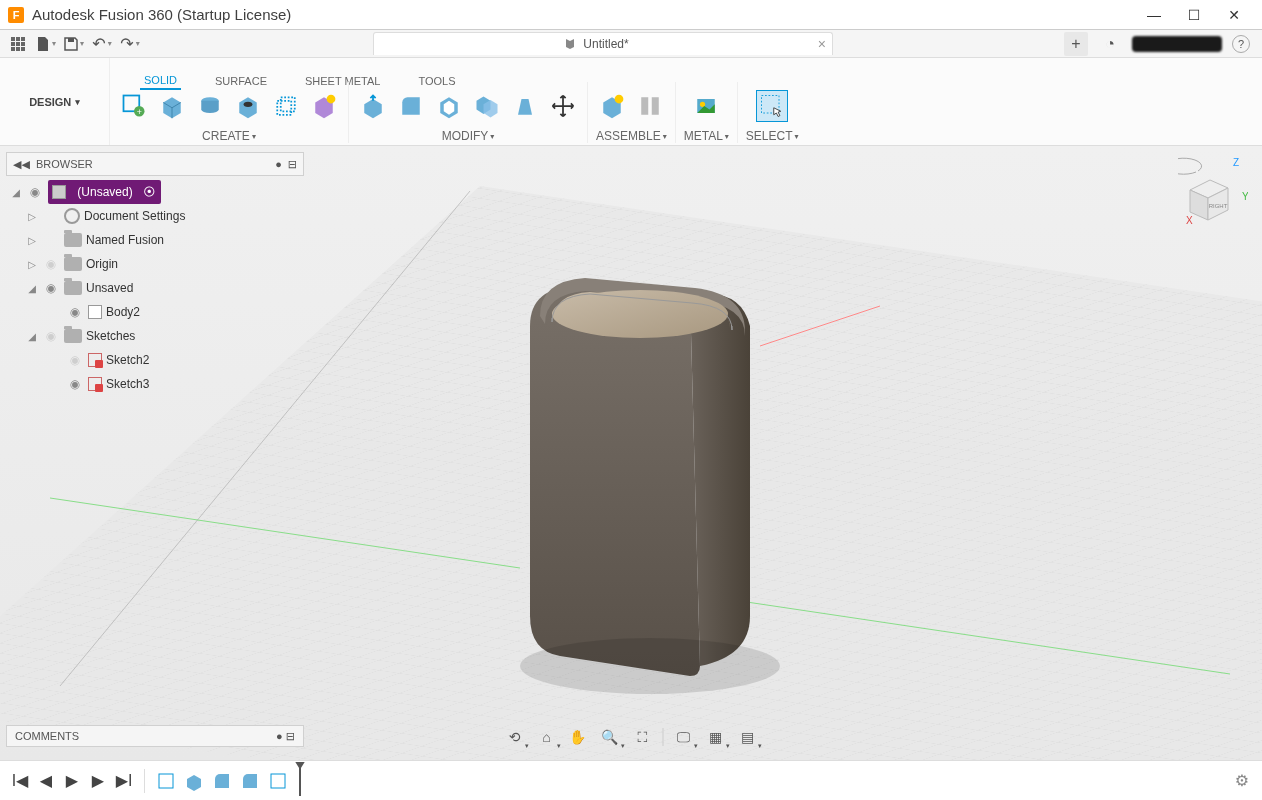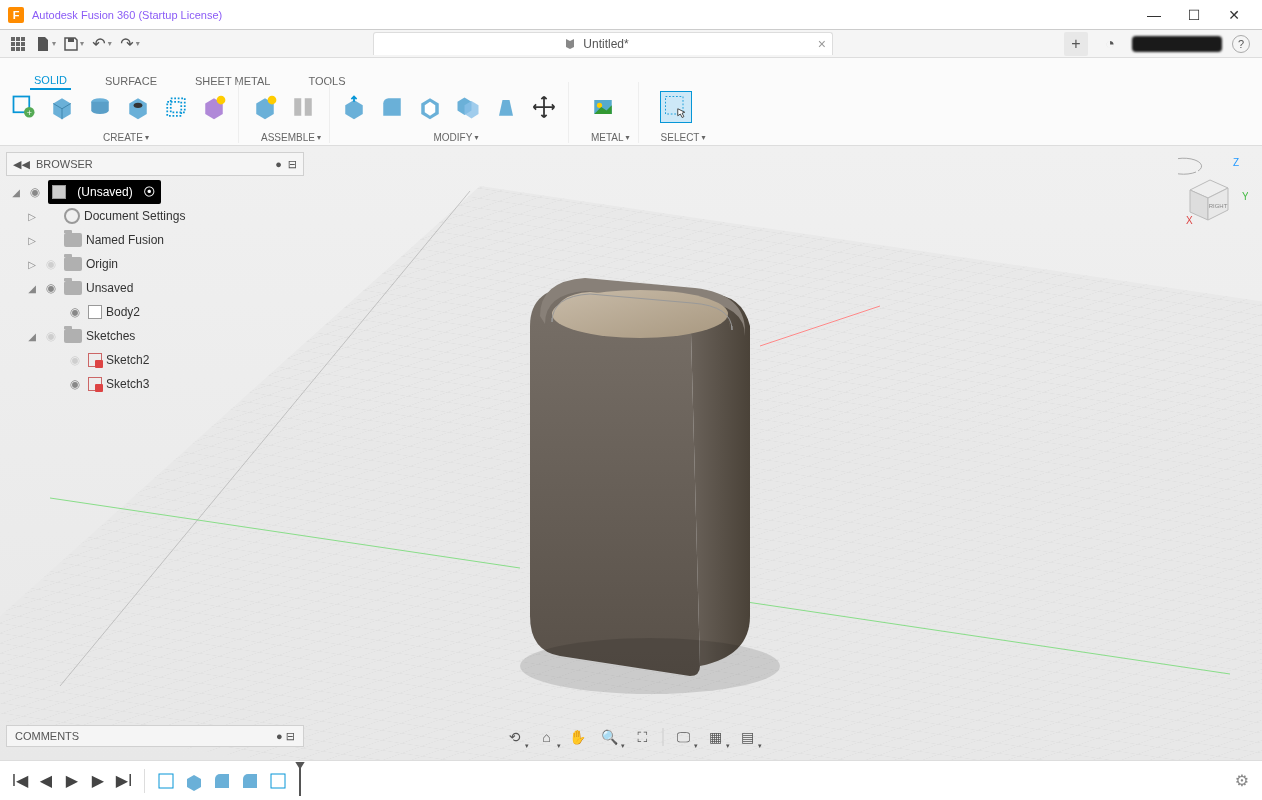--- a/index.html
+++ b/index.html
@@ -1,21 +1,21 @@
 <!DOCTYPE html>
 <html><head>
 <meta charset="utf-8">
 <style>
   * { box-sizing: border-box; margin: 0; padding: 0; font-family: -apple-system, BlinkMacSystemFont, "Segoe UI", Arial, sans-serif; }
   body { background: #fff; width: 1262px; height: 800px; overflow: hidden; position: relative; }
 
   
   .title-bar { height: 30px; border-bottom: 1px solid #ccc; display: flex; align-items: center; padding: 0 8px; background: #fff; }
   .app-icon { width: 16px; height: 16px; background: #ff8c00; border-radius: 2px; display: flex; align-items: center; justify-content: center; color: #fff; font-weight: bold; font-size: 11px; margin-right: 8px; }
-  .title-text { flex: 1; font-size: 11px; color: #8b5cf6; }
+  .title-text { flex: 1; font-size: 15px; color: #404040; }
   .win-controls { display: flex; gap: 0; }
   .win-btn { width: 40px; height: 30px; display: flex; align-items: center; justify-content: center; font-size: 14px; color: #333; cursor: pointer; }
 
   
   .qat { height: 28px; background: #f5f5f5; border-bottom: 1px solid #ddd; display: flex; align-items: center; padding: 0 6px; position: relative; }
   .qat-left { display: flex; align-items: center; gap: 4px; }
   .qat-btn { width: 24px; height: 24px; display: flex; align-items: center; justify-content: center; color: #555; cursor: pointer; }
   .qat-btn.with-arrow::after { content: "▾"; font-size: 8px; margin-left: 2px; color: #888; }
   .qat-center { flex: 1; display: flex; align-items: center; justify-content: center; position: relative; }
   .doc-tab { background: #fff; border: 1px solid #ddd; border-bottom: none; padding: 4px 24px 4px 10px; font-size: 12px; color: #555; display: flex; align-items: center; gap: 6px; position: relative; border-radius: 3px 3px 0 0; min-width:460px; justify-content:center;}
@@ -29,34 +29,34 @@
   .workspace-btn::after { content: "▾"; font-size: 9px; margin-left: 4px; }
   .ribbon-body { flex: 1; display: flex; flex-direction: column; }
   .ribbon-tabs { height: 22px; display: flex; align-items: center; gap: 30px; padding-left: 30px; font-size: 11px; }
   .ribbon-tab { color: #666; cursor: pointer; padding: 2px 4px; margin-top: 24px; }
   .ribbon-tab.active { color: #0696d7; border-bottom: 2px solid #0696d7; }
   .ribbon-groups { flex: 1; display: flex; align-items: stretch; padding: 2px 0; }
   .rgroup { display: flex; flex-direction: column; align-items: center; padding: 0 8px; border-right: 1px solid #eee; justify-content: space-between; }
   .rgroup-icons { display: flex; align-items: center; gap: 6px; flex: 1; }
   .ricon { width: 32px; height: 32px; display: flex; align-items: center; justify-content: center; cursor: pointer; }
   .ricon svg { width: 28px; height: 28px; }
-  .rgroup-label { font-size: 10px; color: #666; display: flex; align-items: center; gap: 2px; margin-left: 14px; }
+  .rgroup-label { font-size: 12px; color: #666; display: flex; align-items: center; gap: 2px; }
   .rgroup-label.with-arrow::after { content: "▾"; font-size: 8px; }
 
   
   .main { position: absolute; top: 146px; bottom: 40px; left: 0; right: 0; background: linear-gradient(#f0f0f0, #e8e8e8); overflow: hidden; }
   .viewport-svg { width: 100%; height: 100%; }
 
   
   .browser-panel { position: absolute; top: 152px; left: 6px; width: 298px; background: rgba(255,255,255,0.0); }
   .panel-hdr { height: 24px; background: #f5f5f5; border: 1px solid #d0d0d0; display: flex; align-items: center; padding: 0 6px; font-size: 11px; color: #555; gap: 6px; }
   .panel-hdr .spacer { flex: 1; }
   .tree { padding: 4px 0; font-size: 12px; color: #333; }
   .tree-row { display: flex; align-items: center; height: 24px; gap: 4px; padding-left: 4px; }
-  .tree-row.sel { background: #000000; color: #fff; border-radius: 2px; padding-right:6px; width:fit-content;}
+  .tree-row.sel { background: #701a75; color: #fff; border-radius: 2px; padding-right:6px; width:fit-content;}
   .tw { width: 12px; text-align: center; color: #888; font-size: 10px; cursor: pointer; }
   .eye { width: 18px; color: #888; font-size: 12px; text-align:center; }
   .folder-ic { width: 18px; height: 14px; background: #b0b0b0; border-radius: 2px; position: relative; }
   .folder-ic::before { content: ""; position: absolute; top: -3px; left: 0; width: 8px; height: 3px; background: #b0b0b0; border-radius: 1px 1px 0 0; }
   .gear-ic { width: 16px; height: 16px; border: 2px solid #999; border-radius: 50%; position: relative; }
   .box-ic { width: 14px; height: 14px; border: 1px solid #999; background: #fff; }
   .sketch-ic { width: 14px; height: 14px; border: 1px solid #c66; position: relative; }
   .sketch-ic::after { content: ""; position: absolute; right: -2px; bottom: -2px; width: 8px; height: 8px; background: #d44; border-radius: 1px; }
   .indent1 { padding-left: 20px; }
   .indent2 { padding-left: 44px; }
@@ -135,20 +135,23 @@
   </div>
   <div class="qat-right">
     <div class="qat-btn" style="background:#e8e8e8;border-radius:2px;">+</div>
     <div class="qat-btn">◔</div>
     <div class="user-smudge"></div>
     <div class="qat-btn" style="border:1px solid #aaa;border-radius:50%;width:18px;height:18px;font-size:11px;">?</div>
   </div>
 </div>
 
 <div class="ribbon">
+  <div class="workspace-btn">
+    <span>DESIGN</span>
+  </div>
   <div class="ribbon-body">
     <div class="ribbon-tabs">
       <div class="ribbon-tab active">SOLID</div>
       <div class="ribbon-tab">SURFACE</div>
       <div class="ribbon-tab">SHEET METAL</div>
       <div class="ribbon-tab">TOOLS</div>
     </div>
     <div class="ribbon-groups">
 
       <div class="rgroup">
@@ -191,71 +194,71 @@
               </svg>
             </div>
         </div>
         <div class="rgroup-label with-arrow">CREATE</div>
       </div>
 
       <div class="rgroup">
         <div class="rgroup-icons">
           <div class="ricon">
               <svg viewBox="0 0 32 32">
+                <path d="M6 14l10-6 10 6v10l-10 6-10-6z" fill="#6ab0d8"></path>
+                <path d="M16 4v6M13 7l3-3 3 3" stroke="#0696d7" fill="none" stroke-width="2"></path>
+              </svg>
+            </div>
+          <div class="ricon">
+              <svg viewBox="0 0 32 32">
+                <path d="M6 26V12a6 6 0 0 1 6-6h14v20z" fill="#6ab0d8"></path>
+              </svg>
+            </div>
+          <div class="ricon">
+              <svg viewBox="0 0 32 32">
+                <path d="M6 12l10-6 10 6v12l-10 6-10-6z" fill="#6ab0d8"></path>
+                <path d="M10 14l6-4 6 4v8l-6 4-6-4z" fill="#fff"></path>
+              </svg>
+            </div>
+          <div class="ricon">
+              <svg viewBox="0 0 32 32">
+                <path d="M4 10l8-5 8 5v10l-8 5-8-5z" fill="#6ab0d8"></path>
+                <path d="M12 14l8-5 8 5v10l-8 5-8-5z" fill="#8ac0e8" opacity="0.8"></path>
+              </svg>
+            </div>
+          <div class="ricon">
+              <svg viewBox="0 0 32 32">
+                <path d="M8 26l4-18h8l4 18z" fill="#6ab0d8"></path>
+              </svg>
+            </div>
+          <div class="ricon">
+              <svg viewBox="0 0 32 32">
+                <path d="M16 4v24M4 16h24M16 4l-3 3M16 4l3 3M16 28l-3-3M16 28l3-3M4 16l3-3M4 16l3 3M28 16l-3-3M28 16l-3 3" stroke="#333" stroke-width="2" fill="none"></path>
+              </svg>
+            </div>
+        </div>
+        <div class="rgroup-label with-arrow">MODIFY</div>
+      </div>
+
+      <div class="rgroup">
+        <div class="rgroup-icons">
+          <div class="ricon">
+              <svg viewBox="0 0 32 32">
                 <path d="M6 12l10-6 10 6v12l-10 6-10-6z" fill="#6ab0d8"></path>
                 <circle cx="24" cy="8" r="5" fill="#fc0"></circle>
               </svg>
             </div>
           <div class="ricon">
               <svg viewBox="0 0 32 32">
                 <rect x="6" y="6" width="8" height="20" fill="#bbb"></rect>
                 <rect x="18" y="6" width="8" height="20" fill="#bbb"></rect>
               </svg>
             </div>
         </div>
         <div class="rgroup-label with-arrow">ASSEMBLE</div>
-      </div>
-
-      <div class="rgroup">
-        <div class="rgroup-icons">
-          <div class="ricon">
-              <svg viewBox="0 0 32 32">
-                <path d="M6 14l10-6 10 6v10l-10 6-10-6z" fill="#6ab0d8"></path>
-                <path d="M16 4v6M13 7l3-3 3 3" stroke="#0696d7" fill="none" stroke-width="2"></path>
-              </svg>
-            </div>
-          <div class="ricon">
-              <svg viewBox="0 0 32 32">
-                <path d="M6 26V12a6 6 0 0 1 6-6h14v20z" fill="#6ab0d8"></path>
-              </svg>
-            </div>
-          <div class="ricon">
-              <svg viewBox="0 0 32 32">
-                <path d="M6 12l10-6 10 6v12l-10 6-10-6z" fill="#6ab0d8"></path>
-                <path d="M10 14l6-4 6 4v8l-6 4-6-4z" fill="#fff"></path>
-              </svg>
-            </div>
-          <div class="ricon">
-              <svg viewBox="0 0 32 32">
-                <path d="M4 10l8-5 8 5v10l-8 5-8-5z" fill="#6ab0d8"></path>
-                <path d="M12 14l8-5 8 5v10l-8 5-8-5z" fill="#8ac0e8" opacity="0.8"></path>
-              </svg>
-            </div>
-          <div class="ricon">
-              <svg viewBox="0 0 32 32">
-                <path d="M8 26l4-18h8l4 18z" fill="#6ab0d8"></path>
-              </svg>
-            </div>
-          <div class="ricon">
-              <svg viewBox="0 0 32 32">
-                <path d="M16 4v24M4 16h24M16 4l-3 3M16 4l3 3M16 28l-3-3M16 28l3-3M4 16l3-3M4 16l3 3M28 16l-3-3M28 16l-3 3" stroke="#333" stroke-width="2" fill="none"></path>
-              </svg>
-            </div>
-        </div>
-        <div class="rgroup-label with-arrow">MODIFY</div>
       </div>
 
 
 
       <div class="rgroup">
         <div class="rgroup-icons">
           <div class="ricon">
               <svg viewBox="0 0 32 32">
                 <rect x="6" y="8" width="20" height="16" fill="#5ac"></rect>
                 <circle cx="12" cy="14" r="3" fill="#fc0"></circle>

